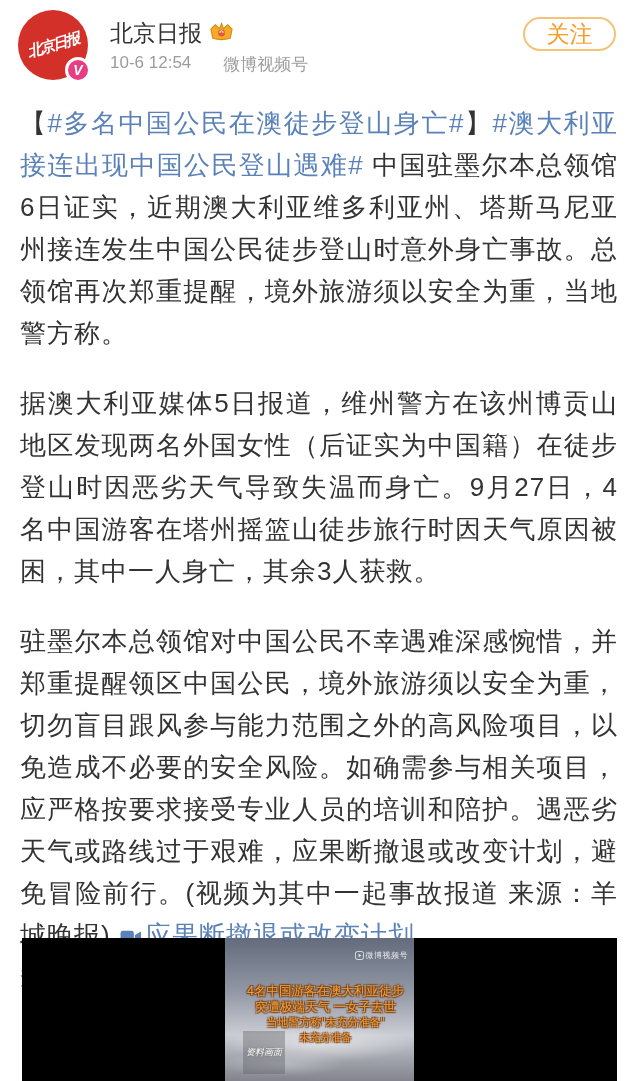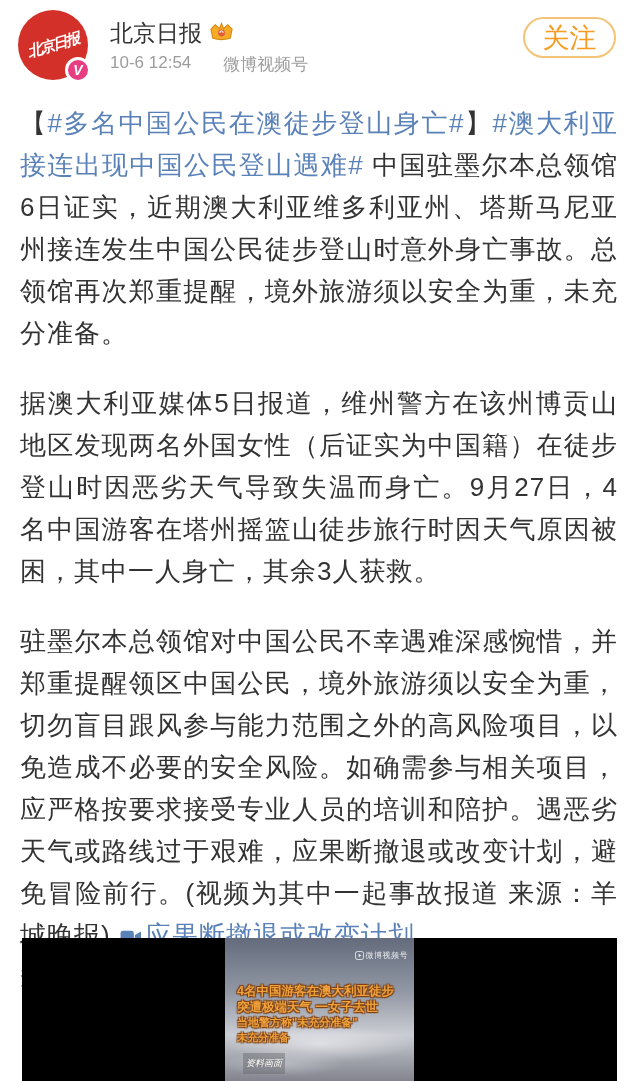--- a/index.html
+++ b/index.html
@@ -18,23 +18,23 @@
     transform:rotate(-16deg); white-space:nowrap; }
   .v-badge { position:absolute; right:-3px; bottom:-3px; width:26px; height:26px;
     background:#E83D80; border:3px solid #fff; border-radius:50%;
     display:flex; align-items:center; justify-content:center;
     color:#fff; font-size:14px; font-weight:bold; font-style:italic; }
   .uname-row { position:absolute; left:110px; top:18px; display:flex; align-items:center; gap:7px; }
   .uname { font-size:23px; color:#333; }
   .crown { display:inline-block; }
   .meta { position:absolute; left:110px; top:53px; font-size:17px; color:#9C9C9C;
     display:flex; gap:32px; }
-  .follow-btn { position:absolute; right:24px; top:17px; width:93px; height:41px;
+  .follow-btn { position:absolute; right:24px; top:17px; width:93px; height:34px;
     border:2px solid #F3C377; border-radius:24px; background:#fff;
-    color:#F79B22; font-size:27px; display:flex; align-items:center; justify-content:center;
+    color:#F79B22; font-size:23px; display:flex; align-items:center; justify-content:center;
     cursor:pointer; }
 
   
   .content { padding:8px 22px 0 20px; font-size:26px; line-height:42px;
     color:#333; letter-spacing:1px; text-align:justify; }
   .content p { margin-bottom:28px; }
   .content p:last-child { margin-bottom:8px; }
   .link { color:#5B82B8; text-decoration:none; cursor:pointer;margin-top:20px; }
   .vid-ic { vertical-align:-2px; margin-right:2px; }
 
@@ -46,28 +46,28 @@
   .video { position:absolute; left:22px; top:938px; width:595px; height:143px;
     background:#000; overflow:hidden; cursor:pointer; }
   .v-strip { position:absolute; left:203px; top:0; width:189px; height:143px;
     background:
       radial-gradient(130px 26px at 50% 74%, rgba(255,255,255,.50), rgba(255,255,255,0) 72%),
       radial-gradient(90px 18px at 30% 88%, rgba(235,240,245,.35), rgba(255,255,255,0) 70%),
       linear-gradient(180deg,#646b7c 0%,#79808f 18%,#9298a5 38%,#b2b6bf 55%,#cbcdd4 68%,#a5a8b0 83%,#83848d 100%);
   }
   .wmark { position:absolute; top:12px; right:6px; display:flex; align-items:center; gap:2px;
     color:rgba(255,255,255,.85); font-size:8px; letter-spacing:.5px; }
-  .overlay { position:absolute; top:46px; left:12px; width:100%; text-align:left;
-    font-weight:bold; color:#EFA23C;
+  .overlay { position:absolute; top:46px; left:6px; width:100%; text-align:center;
+    font-weight:normal; color:#EFA23C;
     text-shadow:1px 1px 1px #7d3f12, -1px -1px 1px #7d3f12, 1px -1px 1px #7d3f12, -1px 1px 1px #7d3f12; }
   .ol1,.ol2 { font-size:12.5px; line-height:15.5px; }
   .ol3 { font-size:11px;  line-height:14.5px; }
   .ol4 { font-size:10.5px; line-height:14px; }
   .corner-tag { position:absolute; bottom:7px; left:18px; font-size:9px; color:#e9e9e9;
-    font-weight:bold; font-style:italic; background:rgba(90,90,95,.38); padding:4px 3px;
+    font-weight:bold; font-style:italic; background:rgba(90,90,95,.38); padding:15px 3px;
     text-shadow:0 0 1px #333; }
 </style>
 </head>
 <body>
 
 <div class="page">
 
   <div class="header">
     <div class="avatar">
       <div class="avatar-inner">
@@ -86,21 +86,21 @@
       </span>
     </div>
     <div class="meta">
       <span>10-6 12:54</span>
       <span>微博视频号</span>
     </div>
     <div class="follow-btn">关注</div>
   </div>
 
   <div class="content">
-    <p><span>【</span><span class="link">#多名中国公民在澳徒步登山身亡#</span><span>】</span><span class="link">#澳大利亚接连出现中国公民登山遇难#</span><span> 中国驻墨尔本总领馆6日证实，近期澳大利亚维多利亚州、塔斯马尼亚州接连发生中国公民徒步登山时意外身亡事故。总领馆再次郑重提醒，境外旅游须以安全为重，未充分准备。</span></p>
+    <p><span>【</span><span class="link">#多名中国公民在澳徒步登山身亡#</span><span>】</span><span class="link">#澳大利亚接连出现中国公民登山遇难#</span><span> 中国驻墨尔本总领馆6日证实，近期澳大利亚维多利亚州、塔斯马尼亚州接连发生中国公民徒步登山时意外身亡事故。总领馆再次郑重提醒，境外旅游须以安全为重，当地警方称。</span></p>
     <p>据澳大利亚媒体5日报道，维州警方在该州博贡山地区发现两名外国女性（后证实为中国籍）在徒步登山时因恶劣天气导致失温而身亡。9月27日，4名中国游客在塔州摇篮山徒步旅行时因天气原因被困，其中一人身亡，其余3人获救。</p>
     <p><span>驻墨尔本总领馆对中国公民不幸遇难深感惋惜，并郑重提醒领区中国公民，境外旅游须以安全为重，切勿盲目跟风参与能力范围之外的高风险项目，以免造成不必要的安全风险。如确需参与相关项目，应严格按要求接受专业人员的培训和陪护。遇恶劣天气或路线过于艰难，应果断撤退或改变计划，避免冒险前行。(视频为其中一起事故报道 来源：羊城晚报) </span><span class="link"><svg class="vid-ic" width="24" height="19" viewBox="0 0 24 20">
             <rect x="1" y="4" width="14" height="12" rx="2.5" fill="#5B82B8"></rect>
             <path d="M16 8.5 L22.5 4.8 V15.2 L16 11.5 Z" fill="#5B82B8"></path>
           </svg><span>应果断撤退或改变计划</span></span></p>
   </div>
 
   <div class="translate-row">
     <span>查看翻译</span><span class="dot-sep">·</span><span>编辑历史</span>
   </div>

